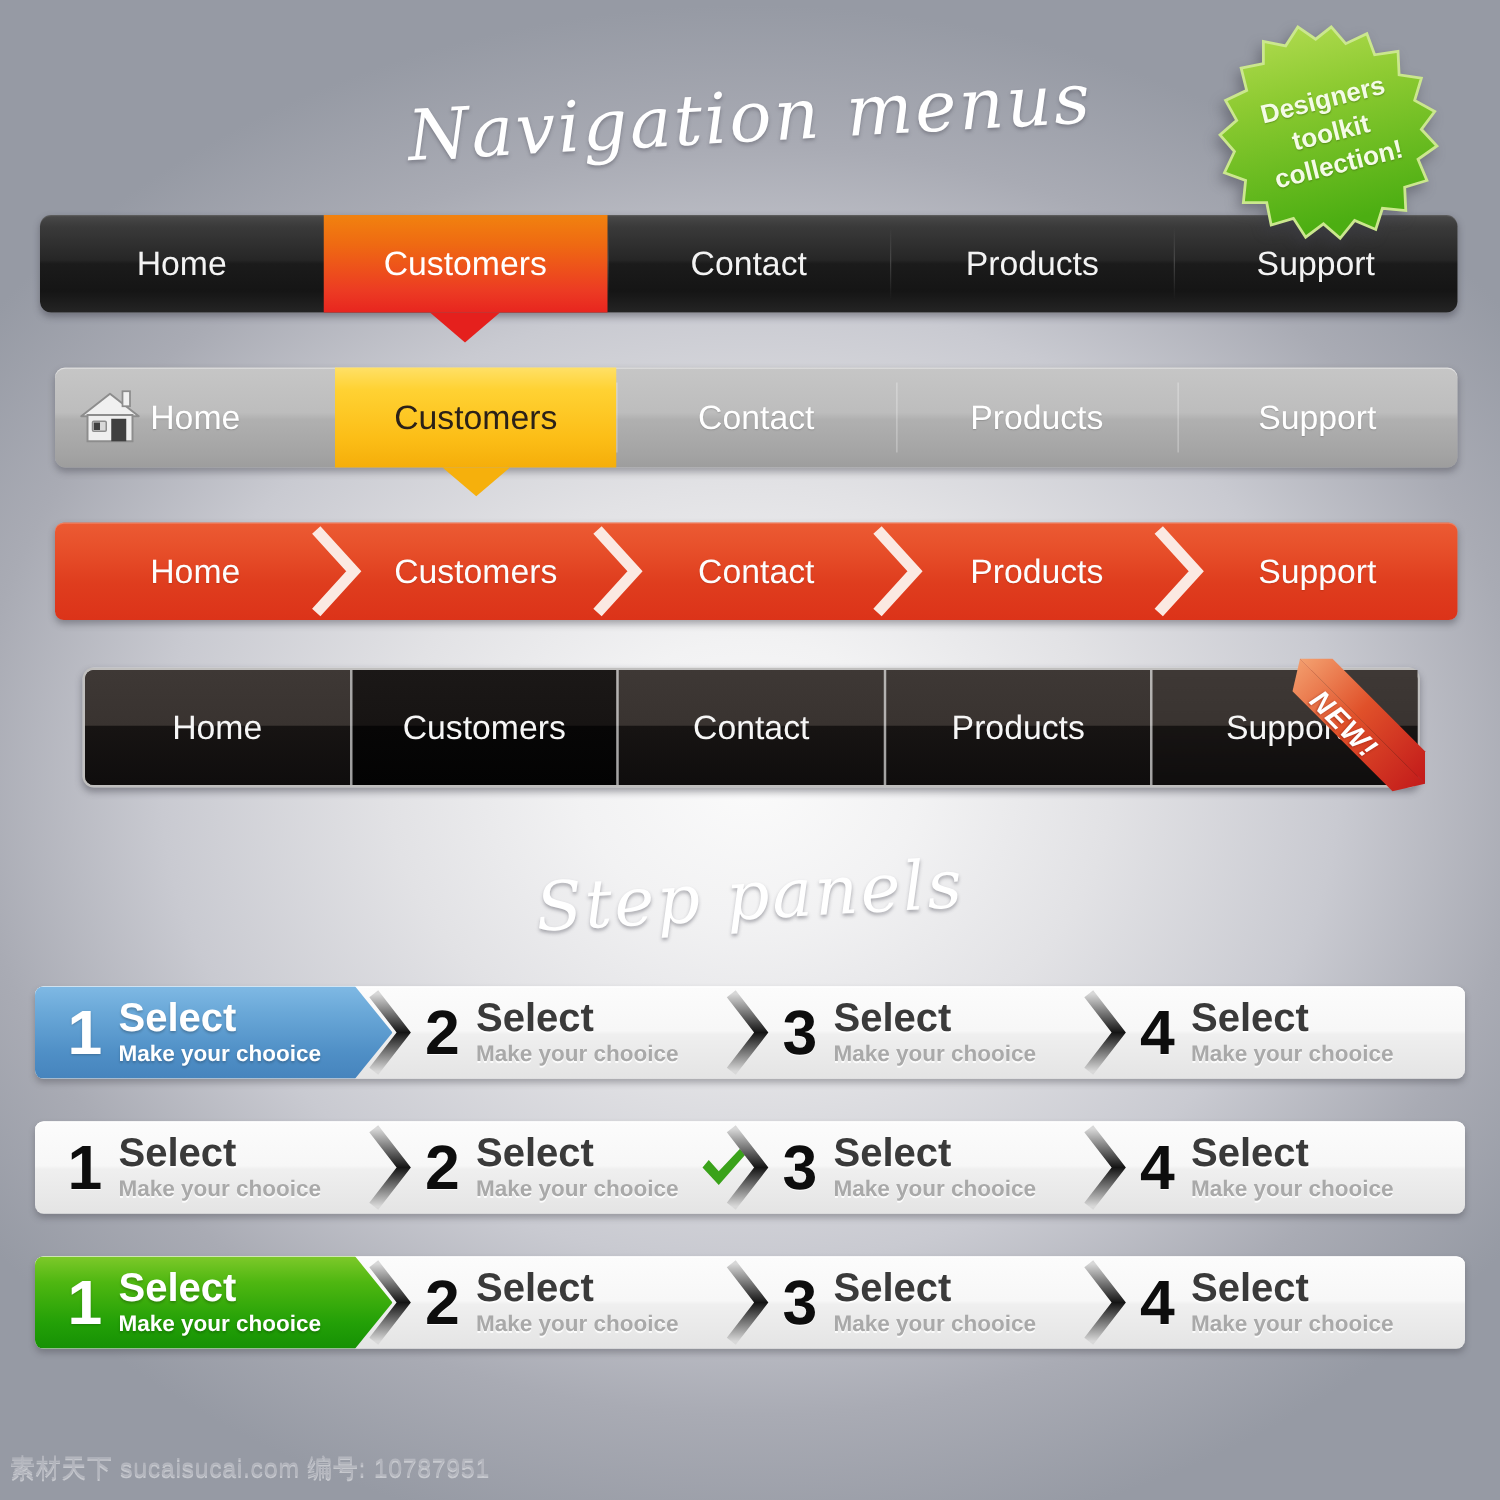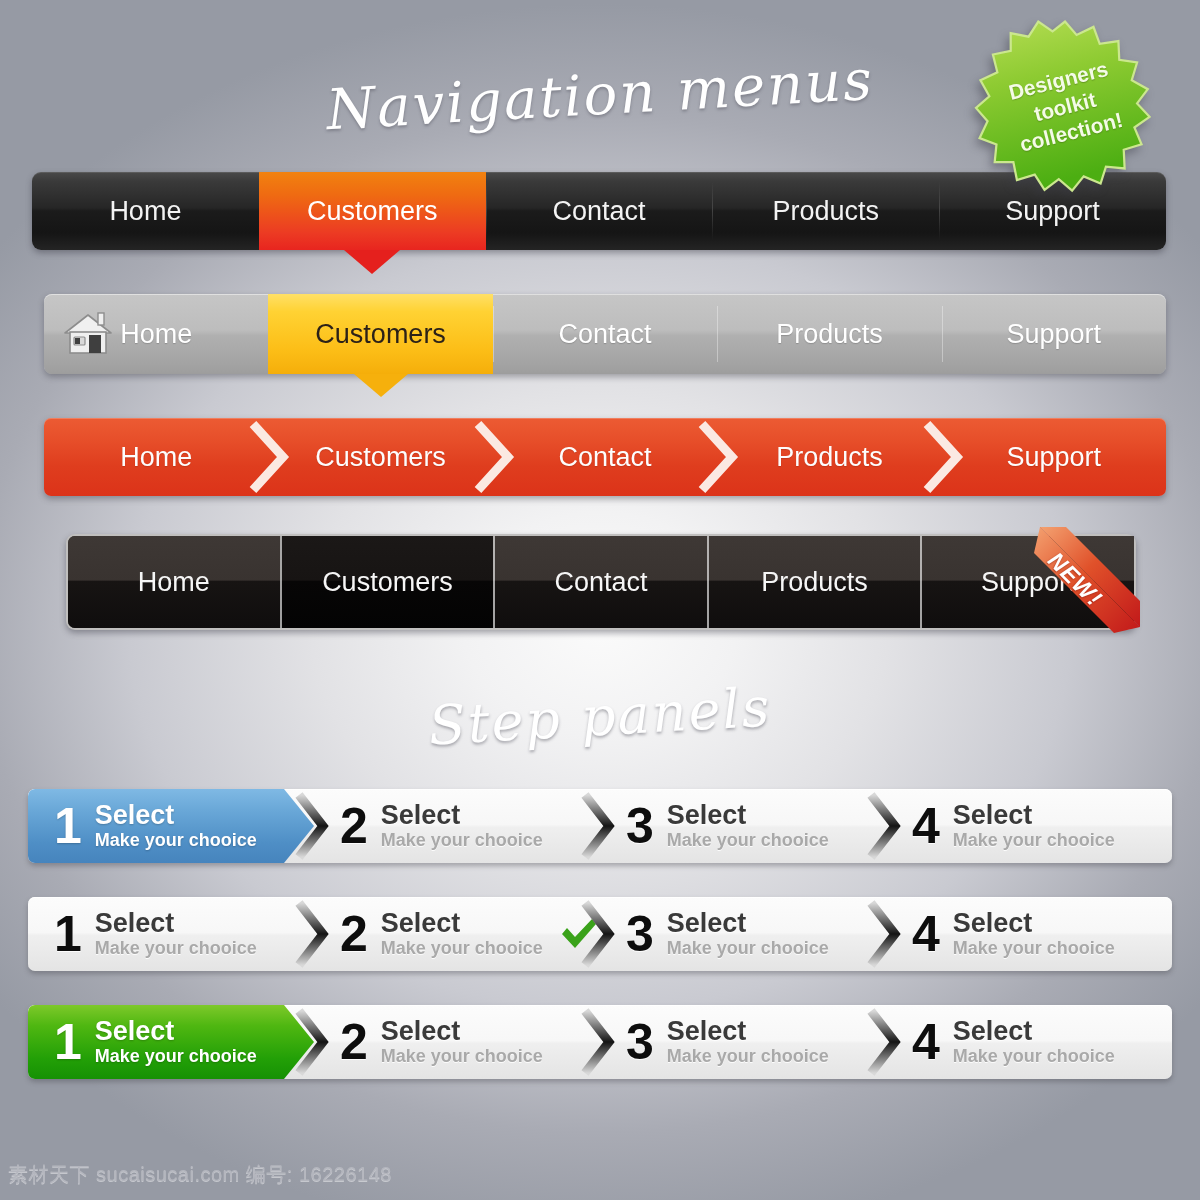--- a/index.html
+++ b/index.html
@@ -262,21 +262,21 @@
   .step .num {
     font-size: 50px;
     font-weight: 700;
     color: #0d0d0d;
     line-height: 1;
     margin-right: 13px;
     text-shadow: 0 1px 0 rgba(255,255,255,.85);
   }
   .step .txt { display: flex; flex-direction: column; justify-content: center; }
   .step .t-main {
-    font-size: 27px; font-weight: 700; color: #3a3a3a; line-height: 1.05;
+    font-size: 32px; font-weight: 700; color: #3a3a3a; line-height: 1.05;
     text-shadow: 0 1px 0 rgba(255,255,255,.85);
   }
   .step .t-sub {
     font-size: 18px; font-weight: 700; color: #a9a9a9; line-height: 1.25;
     text-shadow: 0 1px 0 rgba(255,255,255,.85);
     text-align: center;
   }
 
   
   .step.active {
@@ -605,15 +605,15 @@
     </div>
     <div class="step">
       <span class="num">4</span>
       <span class="txt">
         <span class="t-main">Select</span>
         <span class="t-sub">Make your chooice</span>
       </span>
     </div>
   </div>
 
-  <div id="watermark">素材天下 sucaisucai.com 编号: 16226148</div>
+  <div id="watermark">素材天下 sucaisucai.com 编号: 10787951</div>
 
 </div>
 
 </body></html>

